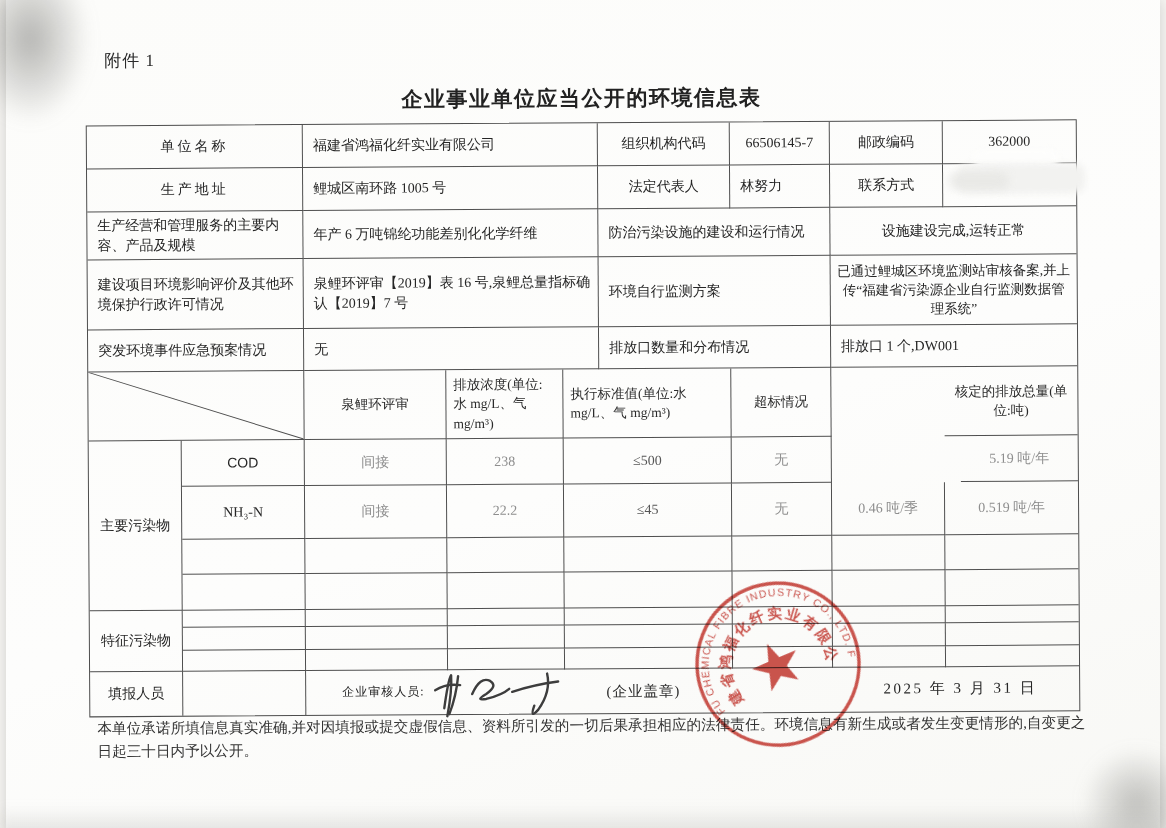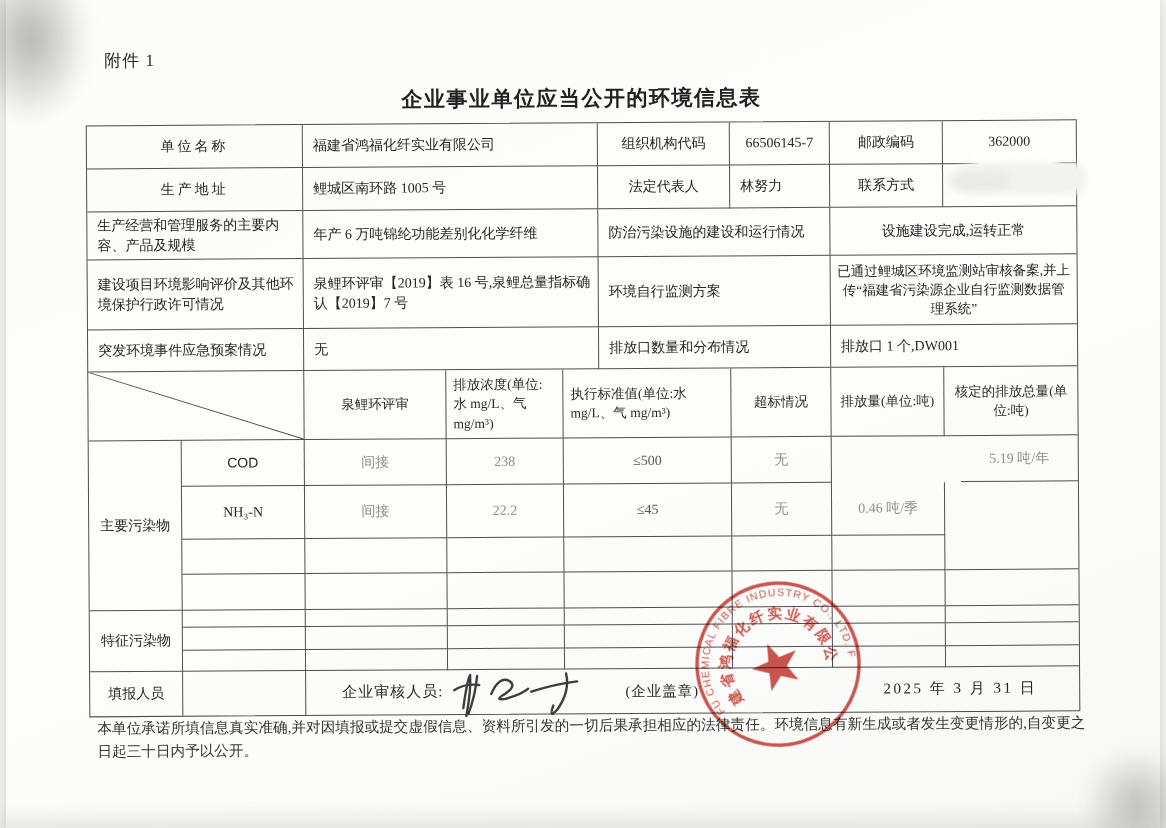--- a/index.html
+++ b/index.html
@@ -54,21 +54,21 @@
   .std{color:#565656;}
   .cat{font-size:14px;color:#262626;}
   .diag svg{position:absolute;inset:0;width:100%;height:100%;}
 
   .redact-wrap{position:absolute;left:2px;top:-16px;width:150px;height:60px;z-index:5;pointer-events:none;}
   .redact-a{position:absolute;left:12px;top:16px;width:128px;height:30px;background:#f2f2f0;border-radius:10px;filter:blur(3px);}
   .redact-b{position:absolute;left:28px;top:2px;width:86px;height:20px;background:#fdfdfc;border-radius:9px;filter:blur(3px);}
   .redact-c{position:absolute;left:4px;top:24px;width:60px;height:18px;background:#e7e7e4;border-radius:8px;filter:blur(4px);opacity:.8;}
 
   .signoff-cell{justify-content:flex-start;padding:0;overflow:visible;}
-  .reviewer-label{margin-left:36px;font-size:15px;letter-spacing:1px;white-space:nowrap;}
+  .reviewer-label{margin-left:36px;font-size:12px;letter-spacing:1px;white-space:nowrap;}
   .signature-svg{margin:-10px 0 -20px 6px;flex:0 0 auto;}
   .stamp-note{margin-left:18px;font-size:14.5px;letter-spacing:1px;white-space:nowrap;}
   .signoff-date{margin-left:auto;margin-right:42px;font-size:15px;letter-spacing:2.5px;white-space:nowrap;}
 
   .footer-note{position:absolute;left:95px;top:714px;width:988px;
     font-size:14.6px;line-height:1.6;color:#333;text-align:justify;}
 
   .stamp{position:absolute;left:688px;top:577px;width:176px;height:176px;
     transform:rotate(-23deg);opacity:.85;mix-blend-mode:multiply;filter:blur(.3px);z-index:6;pointer-events:none;}
 </style>
@@ -122,38 +122,38 @@
 
       <div class="cell diag" style="grid-column:1/3;grid-row:6;">
         <svg viewBox="0 0 100 100" preserveAspectRatio="none">
           <line x1="0" y1="0" x2="100" y2="100" stroke="#4f4f4f" stroke-width="1" vector-effect="non-scaling-stroke"></line>
         </svg>
       </div>
       <div class="cell hdr" style="grid-column:3/4;grid-row:6;">泉鲤环评审</div>
       <div class="cell hdr l" style="grid-column:4/5;grid-row:6;">排放浓度(单位:水 mg/L、气 mg/m³)</div>
       <div class="cell hdr l" style="grid-column:5/7;grid-row:6;">执行标准值(单位:水 mg/L、气 mg/m³)</div>
       <div class="cell hdr" style="grid-column:7/8;grid-row:6;">超标情况</div>
-      <div class="cell hdr" style="grid-column:8/9;grid-row:6;">排放量(单位:吨)</div>
       <div class="cell hdr nr" style="grid-column:9/10;grid-row:6;">核定的排放总量(单位:吨)</div>
 
       <div class="cell cat" style="grid-column:1/2;grid-row:7/11;">主要污染物</div>
 
       <div class="cell" style="grid-column:2/3;grid-row:7;font-family:Liberation Sans, sans-serif;">COD</div>
       <div class="cell dim" style="grid-column:3/4;grid-row:7;">间接</div>
       <div class="cell dim" style="grid-column:4/5;grid-row:7;">238</div>
       <div class="cell std" style="grid-column:5/7;grid-row:7;">≤500</div>
       <div class="cell dim" style="grid-column:7/8;grid-row:7;">无</div>
       <div class="cell dim nr" style="grid-column:9/10;grid-row:7;margin-left:16px;">5.19 吨/年</div>
 
       <div class="cell" style="grid-column:2/3;grid-row:8;">NH₃-N</div>
       <div class="cell dim" style="grid-column:3/4;grid-row:8;">间接</div>
       <div class="cell dim" style="grid-column:4/5;grid-row:8;">22.2</div>
       <div class="cell std" style="grid-column:5/7;grid-row:8;">≤45</div>
       <div class="cell dim" style="grid-column:7/8;grid-row:8;">无</div>
       <div class="cell dim" style="grid-column:8/9;grid-row:8;">0.46 吨/季</div>
+      <div class="cell dim nr" style="grid-column:9/10;grid-row:8;">0.519 吨/年</div>
 
       <div class="cell" style="grid-column:2/3;grid-row:9;"></div>
       <div class="cell" style="grid-column:3/4;grid-row:9;"></div>
       <div class="cell" style="grid-column:4/5;grid-row:9;"></div>
       <div class="cell" style="grid-column:5/7;grid-row:9;"></div>
       <div class="cell" style="grid-column:7/8;grid-row:9;"></div>
       <div class="cell" style="grid-column:8/9;grid-row:9;"></div>
       <div class="cell nr" style="grid-column:9/10;grid-row:9;"></div>
 
       <div class="cell" style="grid-column:2/3;grid-row:10;"></div>

